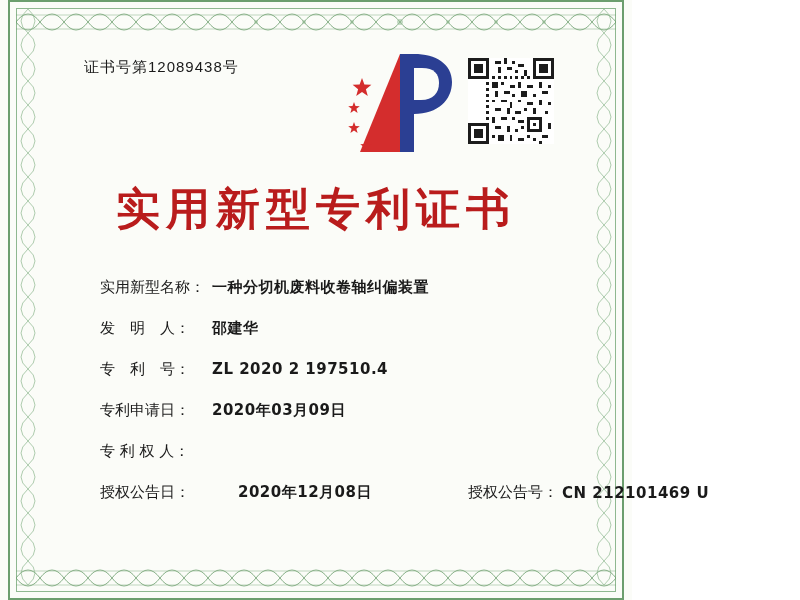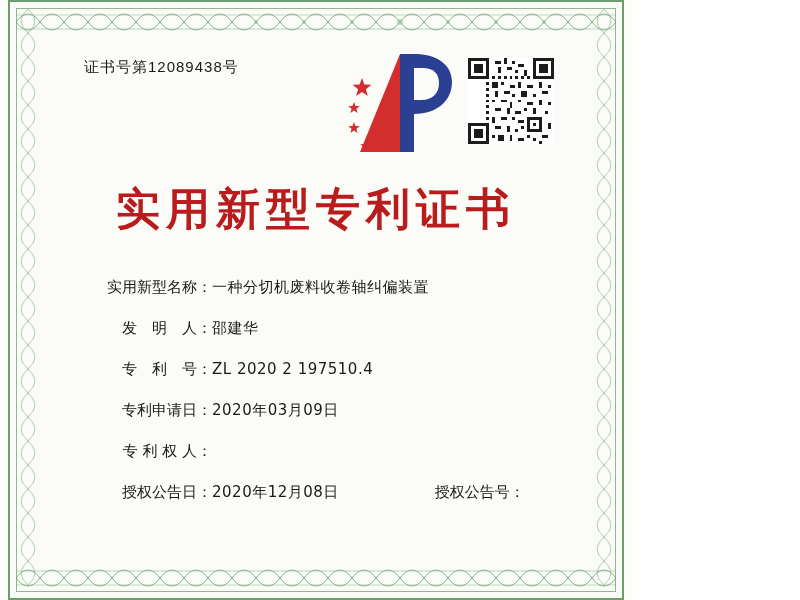--- a/index.html
+++ b/index.html
@@ -125,31 +125,32 @@
     margin-bottom: 22px;
     font-size: 15px;
     color: #1a1a1a;
     font-family: "DejaVu Sans", "Liberation Sans", sans-serif;
   }
   .field-label {
     width: 112px;
     flex: 0 0 112px;
     white-space: nowrap;
     letter-spacing: 0px;
-    text-align: right;
   }
   .field-value {
     white-space: nowrap;
     letter-spacing: 0.5px;
+    font-weight: bold;
   }
   .field-row.last {
     margin-bottom: 0;
+    gap: 26px;
   }
   .inline-second {
-    margin-left: 96px;
+    margin-left: 70px;
     display: inline-flex;
     align-items: center;
   }
   .inline-second .field-label2 {
     white-space: nowrap;
     margin-right: 4px;
   }
 </style>
 </head>
 <body>
@@ -354,17 +355,18 @@
     <div class="field-row">
       <span class="field-label">专 利 权 人：</span>
     </div>
 
 
     <div class="field-row last">
       <span class="field-label">授权公告日：</span>
       <span class="field-value">2020年12月08日</span>
       <span class="inline-second">
         <span class="field-label2">授权公告号：</span>
+        <span class="field-value">CN 212101469 U</span>
       </span>
     </div>
 
   </div>
 </div>
 
 </body></html>

